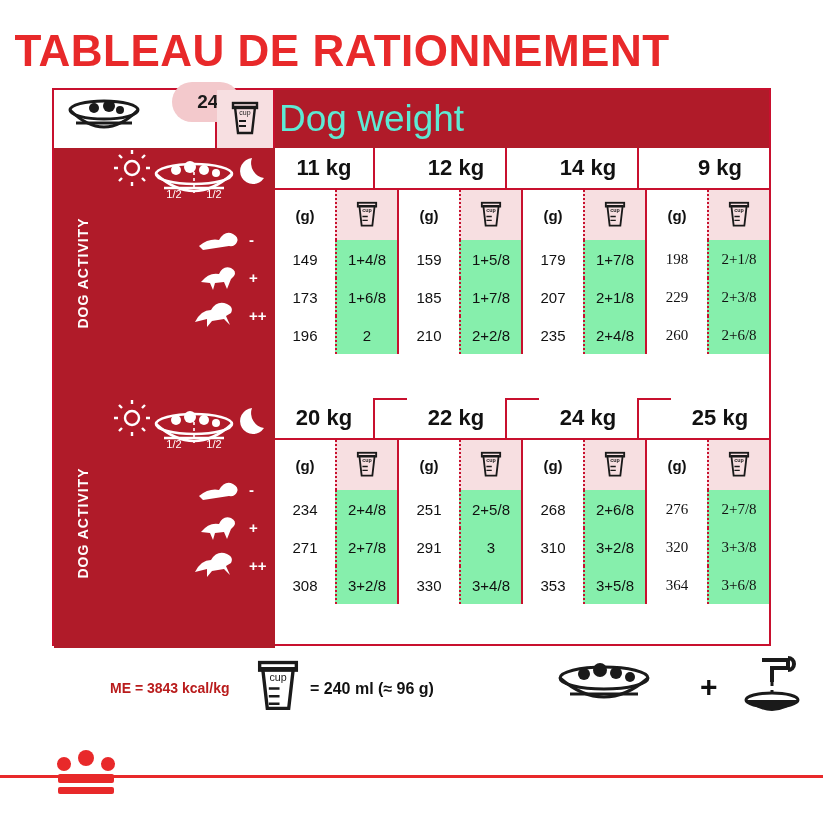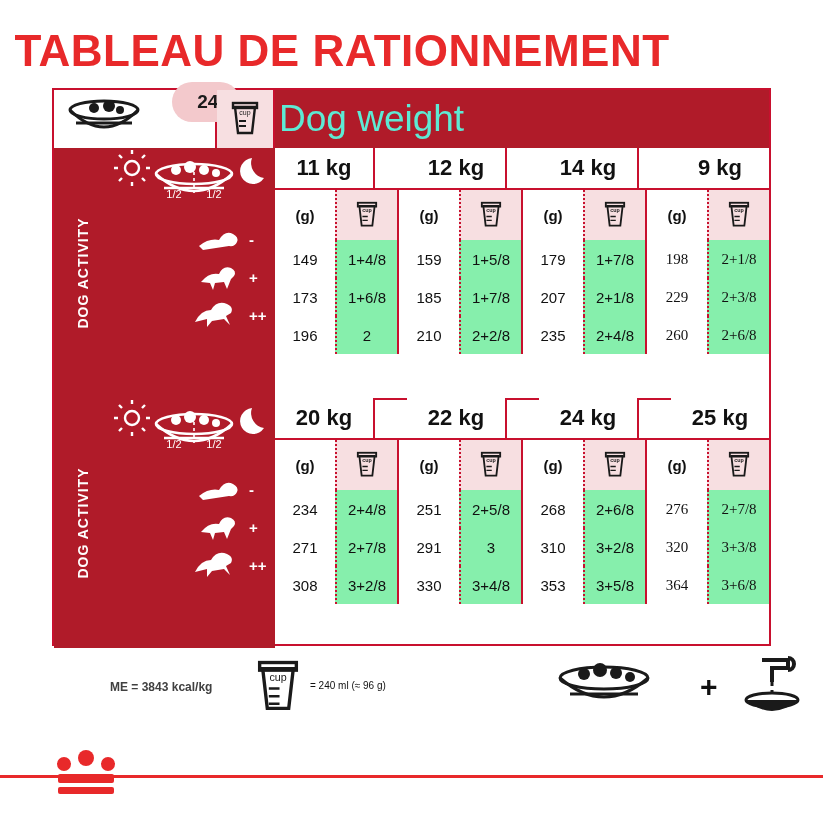--- a/index.html
+++ b/index.html
@@ -141,25 +141,25 @@
     padding-right:10px;box-sizing:border-box;
   }
   .actrow .plus{font-size:15px;font-weight:bold;margin-left:8px;width:16px;text-align:left;}
 
   
   .footer{
     position:absolute;left:52px;top:648px;width:719px;height:82px;
   }
   .me{
     position:absolute;left:30px;top:32px;
-    font-weight:bold;font-size:12px;color:#404040;padding-left:28px;
+    font-weight:bold;font-size:14px;color:#b91c1c;padding-left:28px;
   }
   .cupeq{
     position:absolute;left:258px;top:32px;
-    font-size:10px;color:#111;font-weight:normal;
+    font-size:16px;color:#111;font-weight:bold;
   }
   .plusbig{
     position:absolute;left:648px;top:22px;font-size:30px;font-weight:bold;color:#111;
   }
 
   
   .bottomrule{
     position:absolute;left:0;top:775px;width:823px;height:3px;background:#e8292a;
   }
   .logo{

